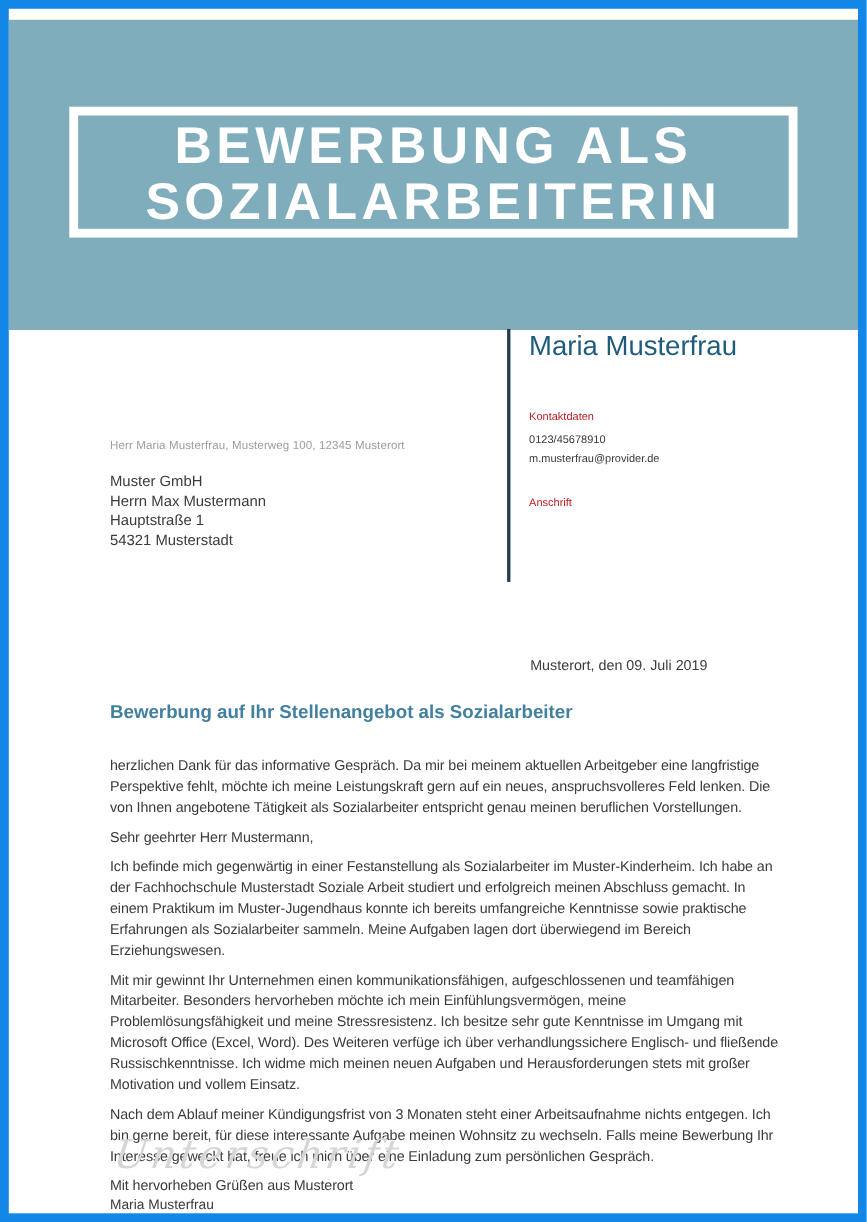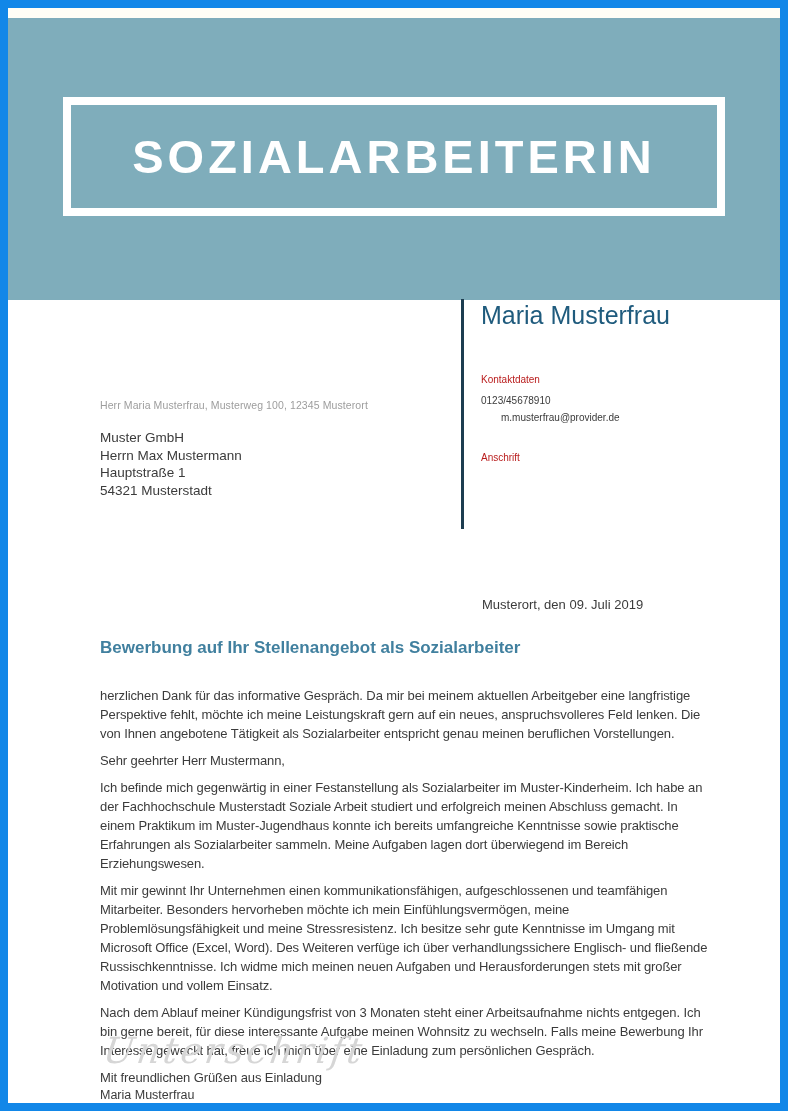--- a/index.html
+++ b/index.html
@@ -96,21 +96,21 @@
   .label-contact { top: 366px; }
   .label-address { top: 444px; }
   .profile-text {
     position: absolute;
     left: 473px;
     font-size: 10px;
     line-height: 17px;
     color: #3b3b3b;
   }
   .contact-phone { top: 384px; }
-  .contact-email { top: 401px; margin-left: 20px; }
+  .contact-email { top: 401px; }
   .profile-address { top: 456px; }
   
   .date-line {
     position: absolute;
     left: 474px;
     top: 589px;
     font-size: 13px;
     color: #3b3b3b;
   }
   .subject {
@@ -156,20 +156,21 @@
 </style>
 </head>
 <body>
 
 <div class="page">
 
   <div class="top-strip"></div>
 
   <div class="band">
     <div class="title-box">
+      <div class="title-line">BEWERBUNG ALS</div>
       <div class="title-line">SOZIALARBEITERIN</div>
     </div>
   </div>
 
   <div class="sender-line">Herr Maria Musterfrau, Musterweg 100, 12345 Musterort</div>
 
   <div class="recipient">
     <div>Muster GmbH</div>
     <div>Herrn Max Mustermann</div>
     <div>Hauptstraße 1</div>
@@ -189,19 +190,19 @@
   <div class="date-line">Musterort, den 09. Juli 2019</div>
 
   <h2 class="subject">Bewerbung auf Ihr Stellenangebot als Sozialarbeiter</h2>
 
   <div class="letter-body">
     <p>herzlichen Dank für das informative Gespräch. Da mir bei meinem aktuellen Arbeitgeber eine langfristige Perspektive fehlt, möchte ich meine Leistungskraft gern auf ein neues, anspruchsvolleres Feld lenken. Die von Ihnen angebotene Tätigkeit als Sozialarbeiter entspricht genau meinen beruflichen Vorstellungen.</p>
     <p>Sehr geehrter Herr Mustermann,</p>
     <p>Ich befinde mich gegenwärtig in einer Festanstellung als Sozialarbeiter im Muster-Kinderheim. Ich habe an der Fachhochschule Musterstadt Soziale Arbeit studiert und erfolgreich meinen Abschluss gemacht. In einem Praktikum im Muster-Jugendhaus konnte ich bereits umfangreiche Kenntnisse sowie praktische Erfahrungen als Sozialarbeiter sammeln. Meine Aufgaben lagen dort überwiegend im Bereich Erziehungswesen.</p>
     <p>Mit mir gewinnt Ihr Unternehmen einen kommunikationsfähigen, aufgeschlossenen und teamfähigen Mitarbeiter. Besonders hervorheben möchte ich mein Einfühlungsvermögen, meine Problemlösungsfähigkeit und meine Stressresistenz. Ich besitze sehr gute Kenntnisse im Umgang mit Microsoft Office (Excel, Word). Des Weiteren verfüge ich über verhandlungssichere Englisch- und fließende Russischkenntnisse. Ich widme mich meinen neuen Aufgaben und Herausforderungen stets mit großer Motivation und vollem Einsatz.</p>
     <p>Nach dem Ablauf meiner Kündigungsfrist von 3 Monaten steht einer Arbeitsaufnahme nichts entgegen. Ich bin gerne bereit, für diese interessante Aufgabe meinen Wohnsitz zu wechseln. Falls meine Bewerbung Ihr Interesse geweckt hat, freue ich mich über eine Einladung zum persönlichen Gespräch.</p>
-    <p>Mit freundlichen Grüßen aus Einladung</p>
+    <p>Mit hervorheben Grüßen aus Musterort</p>
   </div>
 
   <div class="signature">Unterschrift</div>
   <div class="signed-name">Maria Musterfrau</div>
 
 </div>
 
 </body></html>

